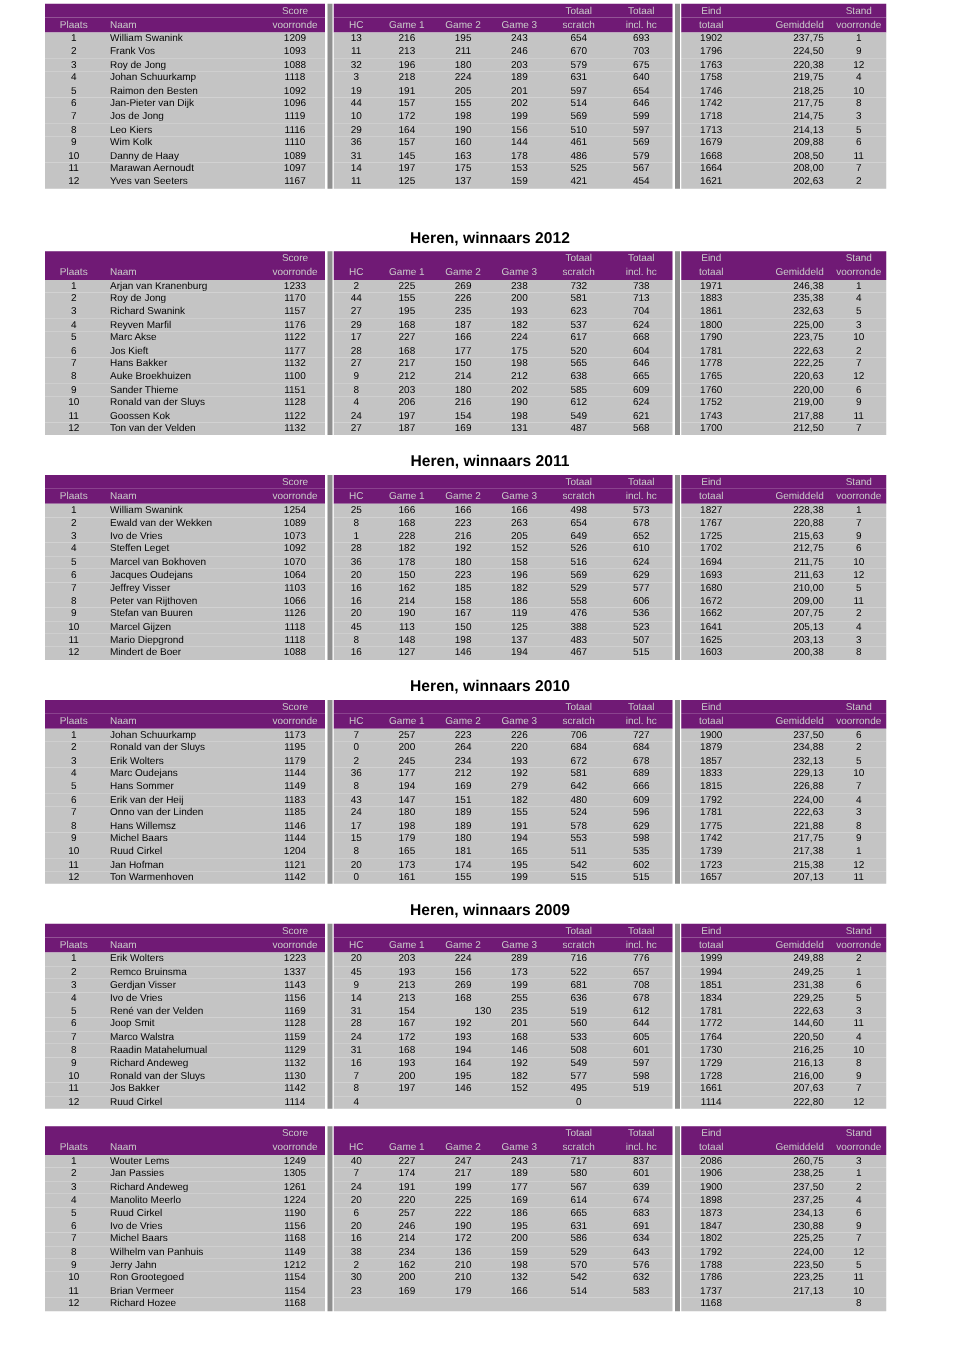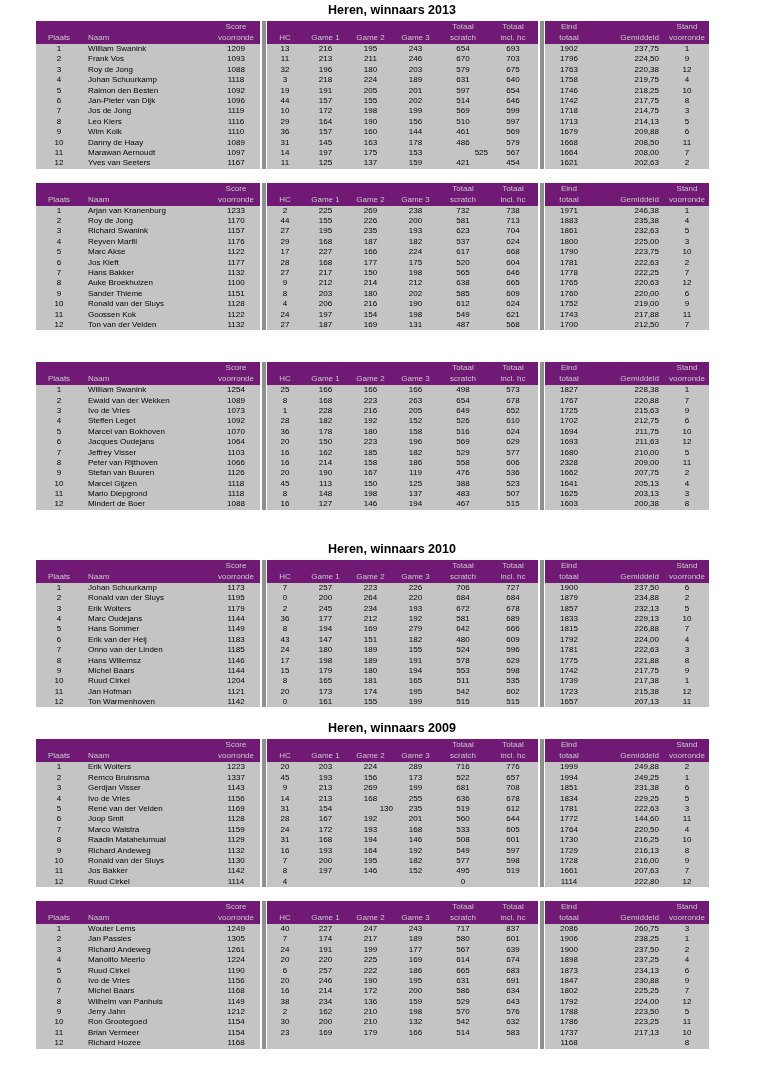--- a/index.html
+++ b/index.html
@@ -28,21 +28,20 @@
   .al-c { text-align:center; }
   .al-l { text-align:left; padding-left:6px; }
   .al-r { text-align:right; padding-right:6px; }
 </style>
 </head>
 <body>
 
 <div>
 
   <div class="section">
-    <div class="title">Heren, winnaars 2013</div>
     <div class="tbl">
         <div class="block">
           <div class="hrow">
             <div class="hcell al-c" style="width: 46px;"></div>
             <div class="hcell al-l" style="width: 130px;"></div>
             <div class="hcell al-c" style="width: 48px;">Score</div>
           </div>
           <div class="hrow hrow2">
             <div class="hcell al-c" style="width: 46px;">Plaats</div>
             <div class="hcell al-l" style="width: 130px;">Naam</div>
@@ -205,21 +204,21 @@
             <div class="cell al-c" style="width: 45px;">163</div>
             <div class="cell al-c" style="width: 45px;">178</div>
             <div class="cell al-c" style="width: 50px;">486</div>
             <div class="cell al-c" style="width: 50px;">579</div>
           </div>
           <div class="row">
             <div class="cell al-c" style="width: 36px;">14</div>
             <div class="cell al-c" style="width: 45px;">197</div>
             <div class="cell al-c" style="width: 45px;">175</div>
             <div class="cell al-c" style="width: 45px;">153</div>
-            <div class="cell al-c" style="width: 50px; text-align: right;">525</div>
+            <div class="cell al-c" style="width: 50px;">525</div>
             <div class="cell al-c" style="width: 50px;">567</div>
           </div>
           <div class="row">
             <div class="cell al-c" style="width: 36px;">11</div>
             <div class="cell al-c" style="width: 45px;">125</div>
             <div class="cell al-c" style="width: 45px;">137</div>
             <div class="cell al-c" style="width: 45px;">159</div>
             <div class="cell al-c" style="width: 50px;">421</div>
             <div class="cell al-c" style="width: 50px;">454</div>
           </div>
@@ -294,20 +293,21 @@
           <div class="row">
             <div class="cell al-c" style="width: 48px;">1621</div>
             <div class="cell al-r" style="width: 72px;">202,63</div>
             <div class="cell al-c" style="width: 44px;">2</div>
           </div>
         </div>
       </div>
   </div>
 
   <div class="section">
+    <div class="title">Heren, winnaars 2012</div>
     <div class="tbl">
         <div class="block">
           <div class="hrow">
             <div class="hcell al-c" style="width: 46px;"></div>
             <div class="hcell al-l" style="width: 130px;"></div>
             <div class="hcell al-c" style="width: 48px;">Score</div>
           </div>
           <div class="hrow hrow2">
             <div class="hcell al-c" style="width: 46px;">Plaats</div>
             <div class="hcell al-l" style="width: 130px;">Naam</div>
@@ -559,20 +559,21 @@
           <div class="row">
             <div class="cell al-c" style="width: 48px;">1700</div>
             <div class="cell al-r" style="width: 72px;">212,50</div>
             <div class="cell al-c" style="width: 44px;">7</div>
           </div>
         </div>
       </div>
   </div>
 
   <div class="section">
+    <div class="title">Heren, winnaars 2011</div>
     <div class="tbl">
         <div class="block">
           <div class="hrow">
             <div class="hcell al-c" style="width: 46px;"></div>
             <div class="hcell al-l" style="width: 130px;"></div>
             <div class="hcell al-c" style="width: 48px;">Score</div>
           </div>
           <div class="hrow hrow2">
             <div class="hcell al-c" style="width: 46px;">Plaats</div>
             <div class="hcell al-l" style="width: 130px;">Naam</div>
@@ -795,21 +796,21 @@
             <div class="cell al-c" style="width: 48px;">1693</div>
             <div class="cell al-r" style="width: 72px;">211,63</div>
             <div class="cell al-c" style="width: 44px;">12</div>
           </div>
           <div class="row">
             <div class="cell al-c" style="width: 48px;">1680</div>
             <div class="cell al-r" style="width: 72px;">210,00</div>
             <div class="cell al-c" style="width: 44px;">5</div>
           </div>
           <div class="row">
-            <div class="cell al-c" style="width: 48px;">2328</div>
+            <div class="cell al-c" style="width: 48px;">1672</div>
             <div class="cell al-r" style="width: 72px;">209,00</div>
             <div class="cell al-c" style="width: 44px;">11</div>
           </div>
           <div class="row">
             <div class="cell al-c" style="width: 48px;">1662</div>
             <div class="cell al-r" style="width: 72px;">207,75</div>
             <div class="cell al-c" style="width: 44px;">2</div>
           </div>
           <div class="row">
             <div class="cell al-c" style="width: 48px;">1641</div>

